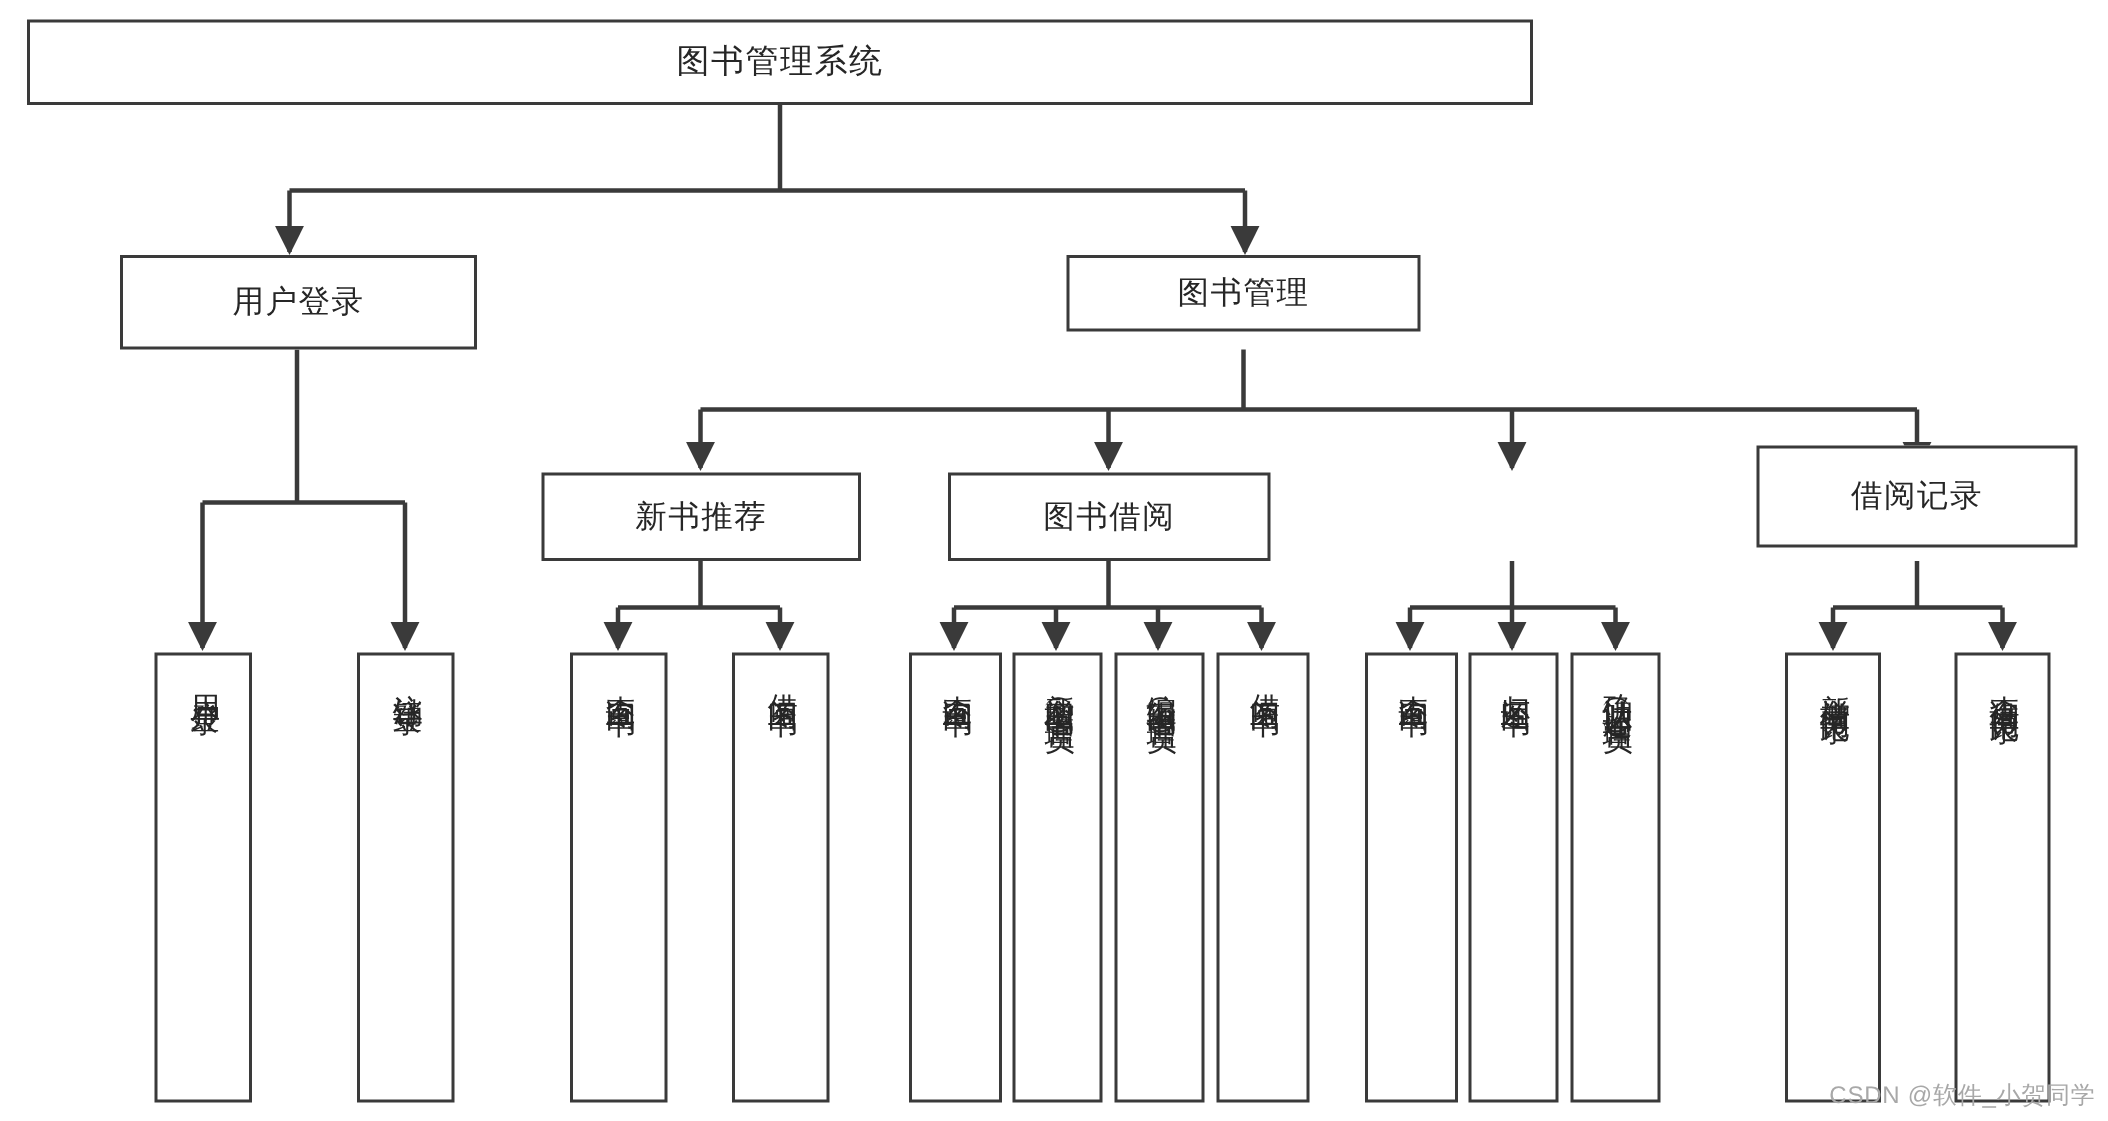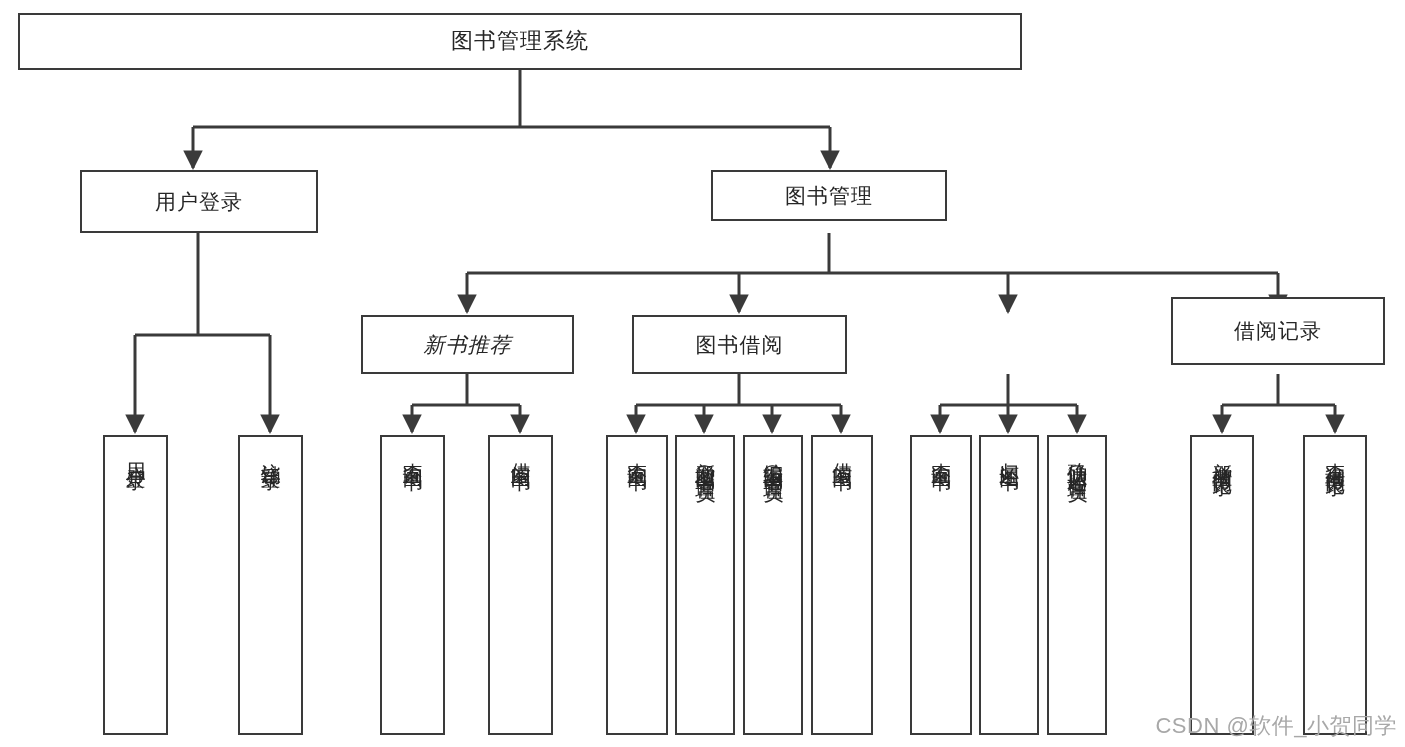--- a/index.html
+++ b/index.html
@@ -57,21 +57,21 @@
     line-height: 1.18;
     letter-spacing: 3px;
     white-space: nowrap;
     display: block;
     margin-top: 4px;
   }
   .watermark {
     position: absolute;
     right: 8px;
     bottom: 6px;
-    font-size: 22px;
+    font-size: 16px;
     color: #a8a8a8;
     letter-spacing: 0.5px;
     white-space: nowrap;
   }
 </style>
 </head>
 <body>
 
 <div id="canvas">
 
@@ -129,21 +129,21 @@
     <span>图书管理系统</span>
   </div>
 
   <div class="node horiz" style="left:80px; top:170px; width:238px; height:63px;">
     <span>用户登录</span>
   </div>
   <div class="node horiz" style="left:711px; top:170px; width:236px; height:51px;">
     <span>图书管理</span>
   </div>
 
-  <div class="node horiz" style="left:361px; top:315px; width:213px; height:59px;font-style:italic;">
+  <div class="node horiz" style="left:361px; top:315px; width:213px; height:59px;">
     <span>新书推荐</span>
   </div>
   <div class="node horiz" style="left:632px; top:315px; width:215px; height:59px;">
     <span>图书借阅</span>
   </div>
   <div class="node horiz" style="left:1171px; top:297px; width:214px; height:68px;">
     <span>借阅记录</span>
   </div>
 
   <div class="node vert" style="left:103px; top:435px; width:65px; height:300px;">

